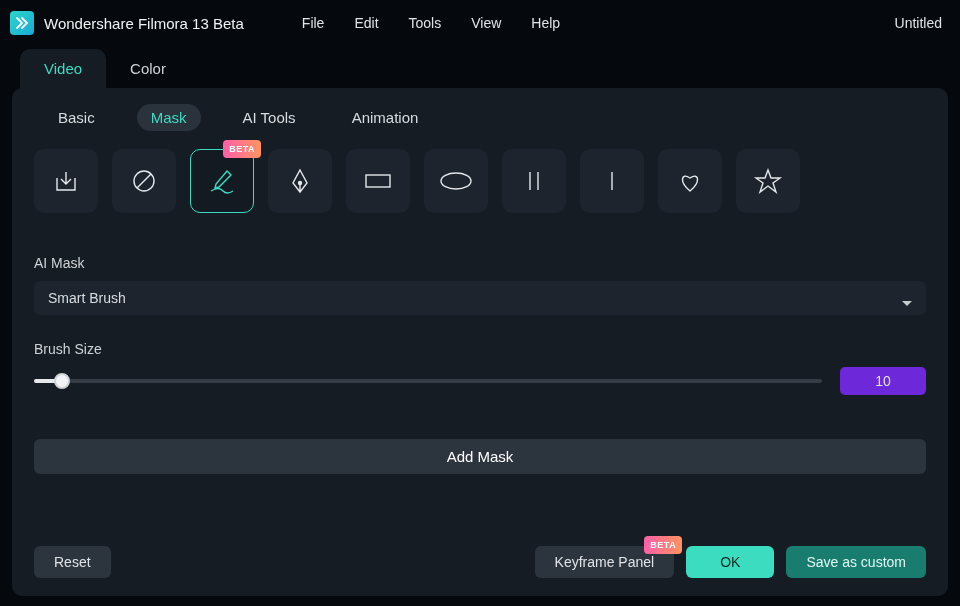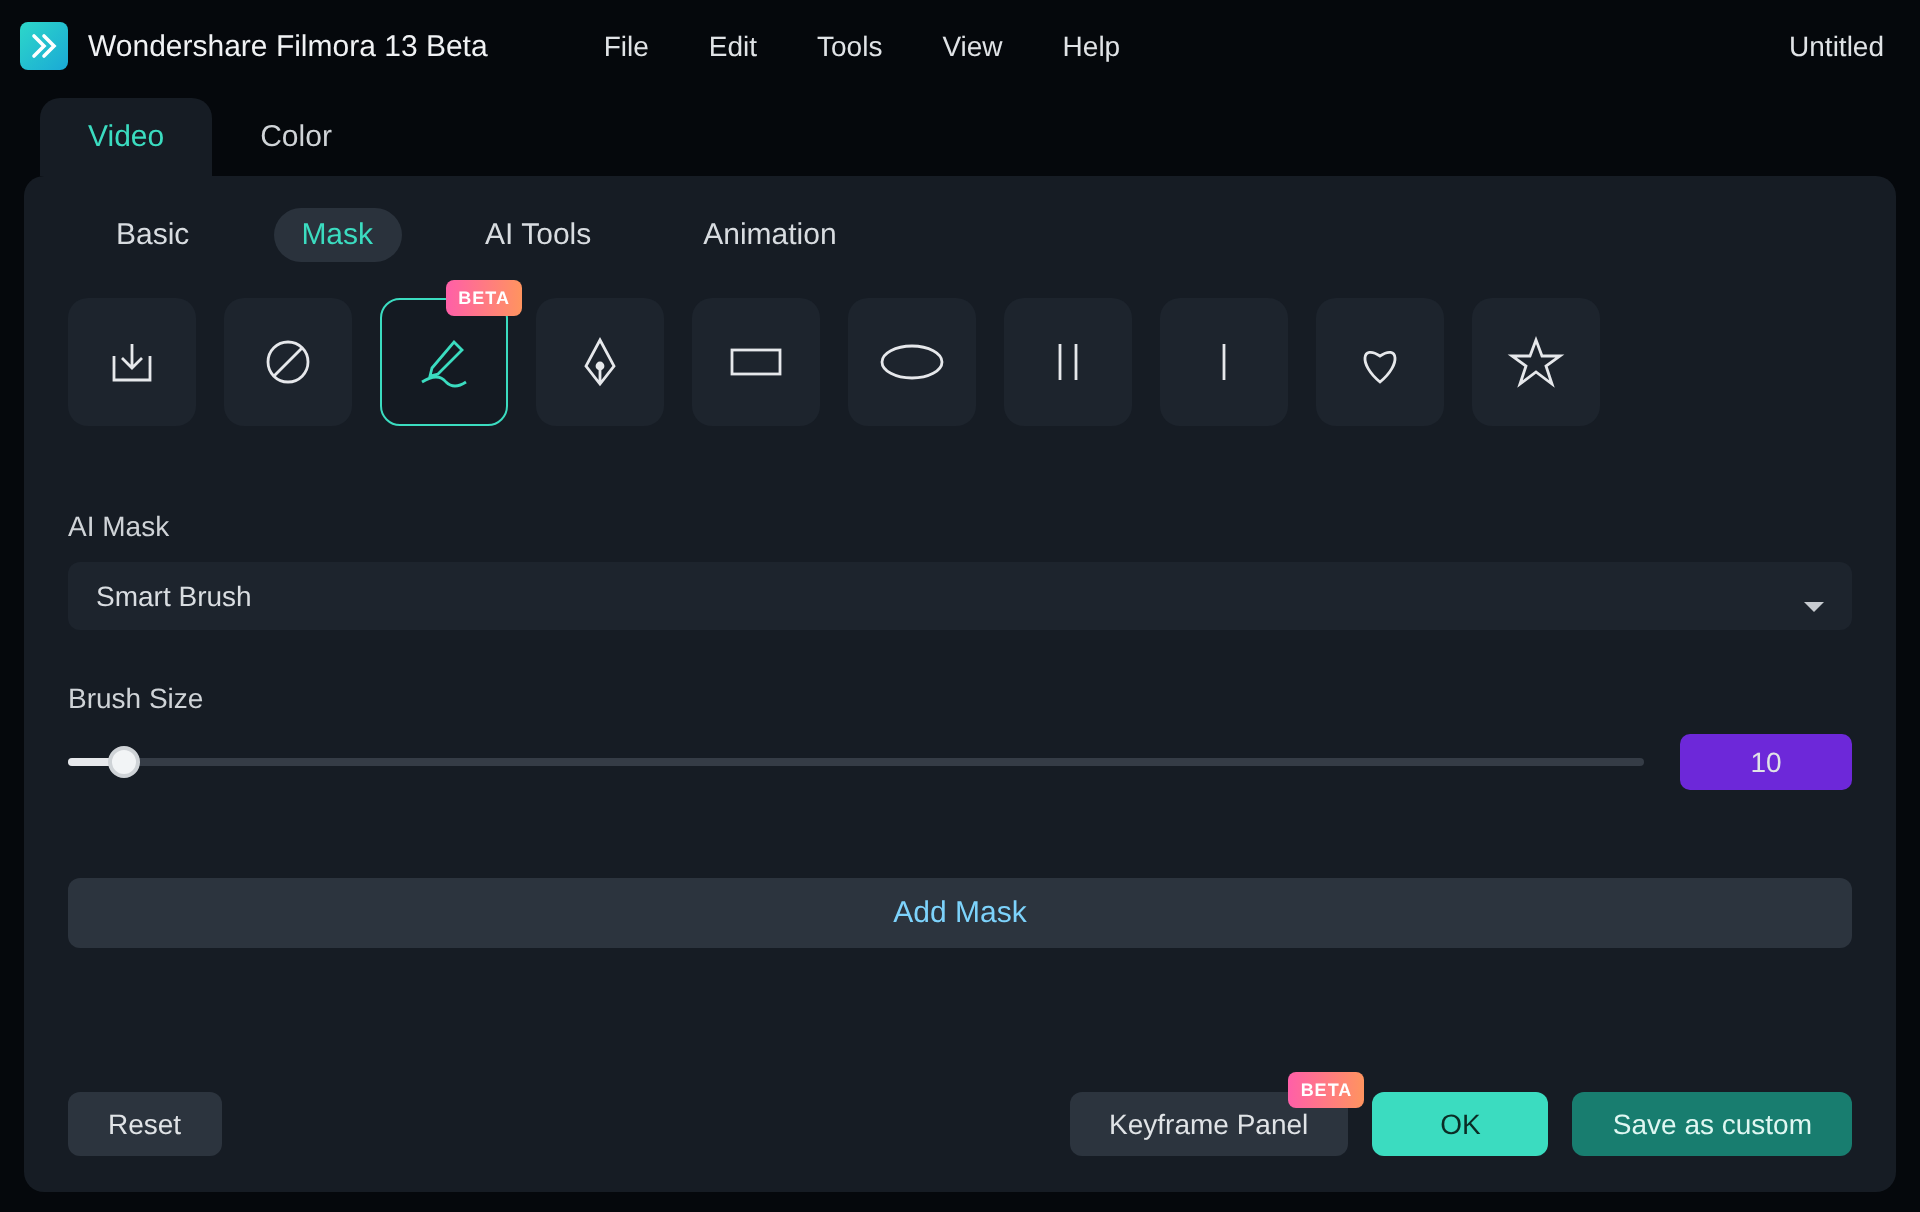--- a/index.html
+++ b/index.html
@@ -179,21 +179,21 @@
     text-align: center;
     color: #e0e3e6;
   }
 
   .add-mask-btn {
     width: 100%;
     background: #2c343e;
     border-radius: 6px;
     text-align: center;
     padding: 9px 0;
-    color: #7dd3fc;
+    color: #ffffff;
     cursor: pointer;
     font-size: 15px;
   }
 
   .panel-spacer { flex: 1; }
 
   
   .bottom-row {
     display: flex;
     align-items: center;

